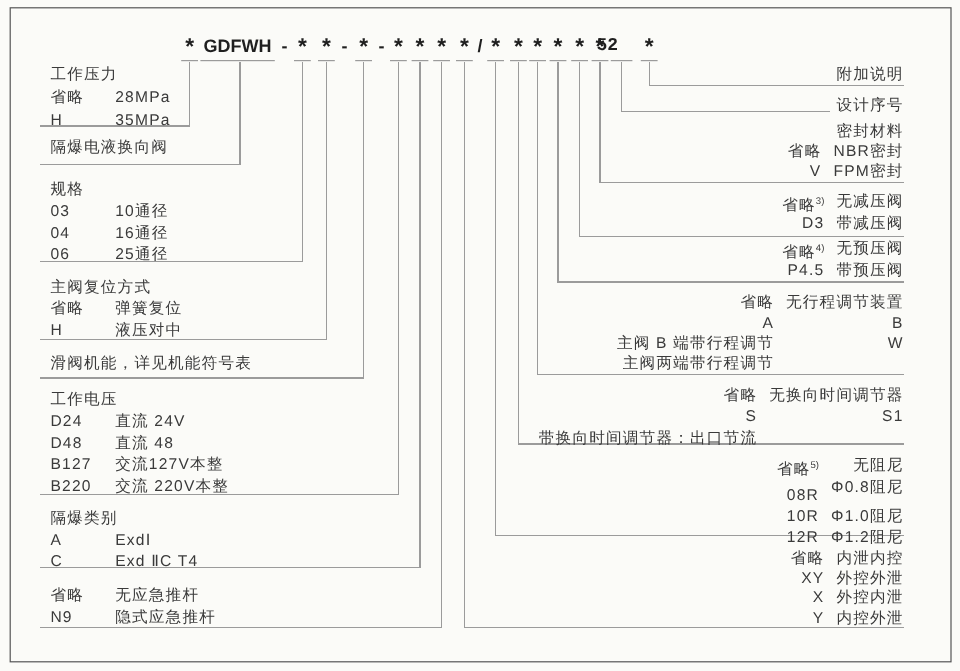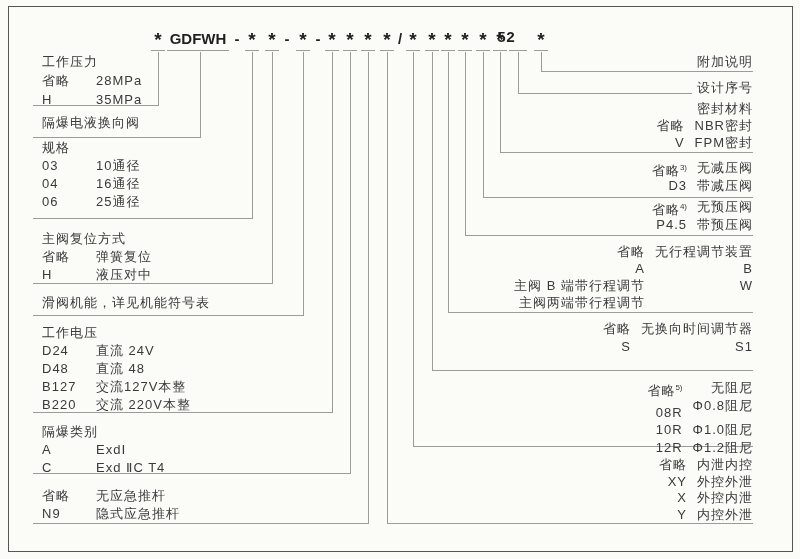--- a/index.html
+++ b/index.html
@@ -93,21 +93,21 @@
     <div class="block left" style="top: 54px;">
       <div class="hdr" style="height: 19px;">工作压力</div>
       <div class="code" style="height: 19px;">省略</div>
       <div class="desc" style="height: 19px;">28MPa</div>
       <div class="code" style="height: 19px;">H</div>
       <div class="desc" style="height: 19px;">35MPa</div>
     </div>
     <div class="block left" style="top: 115px;">
       <div class="hdr" style="height: 18px;">隔爆电液换向阀</div>
     </div>
-    <div class="block left" style="top: 140px;">
+    <div class="block left" style="top: 150px;">
       <div class="hdr" style="height: 18px;">规格</div>
       <div class="code" style="height: 18px;">03</div>
       <div class="desc" style="height: 18px;">10通径</div>
       <div class="code" style="height: 18px;">04</div>
       <div class="desc" style="height: 18px;">16通径</div>
       <div class="code" style="height: 18px;">06</div>
       <div class="desc" style="height: 18px;">25通径</div>
     </div>
     <div class="block left" style="top: 231px;">
       <div class="hdr" style="height: 18px;">主阀复位方式</div>
@@ -175,20 +175,21 @@
       <div class="code" style="height: 17px;">B</div>
       <div class="desc" style="height: 17px;">主阀 B 端带行程调节</div>
       <div class="code" style="height: 17px;">W</div>
       <div class="desc" style="height: 17px;">主阀两端带行程调节</div>
     </div>
     <div class="block right" style="top: 321px;">
       <div class="code" style="height: 18px;">省略</div>
       <div class="desc" style="height: 18px;">无换向时间调节器</div>
       <div class="code" style="height: 18px;">S</div>
       <div class="code" style="height: 18px;">S1</div>
+      <div class="desc" style="height: 18px;">带换向时间调节器：出口节流</div>
     </div>
     <div class="block right" style="top: 380px;">
       <div class="code" style="height: 17.5px;">省略<span class="sup">5)</span></div>
       <div class="desc" style="height: 17.5px;">无阻尼</div>
       <div class="code" style="height: 17.5px; margin-top: 7px;">08R</div>
       <div class="desc" style="height: 17.5px;">Φ0.8阻尼</div>
       <div class="code" style="height: 17.5px;">10R</div>
       <div class="desc" style="height: 17.5px;">Φ1.0阻尼</div>
       <div class="code" style="height: 17.5px;">12R</div>
       <div class="desc" style="height: 17.5px;">Φ1.2阻尼</div>

